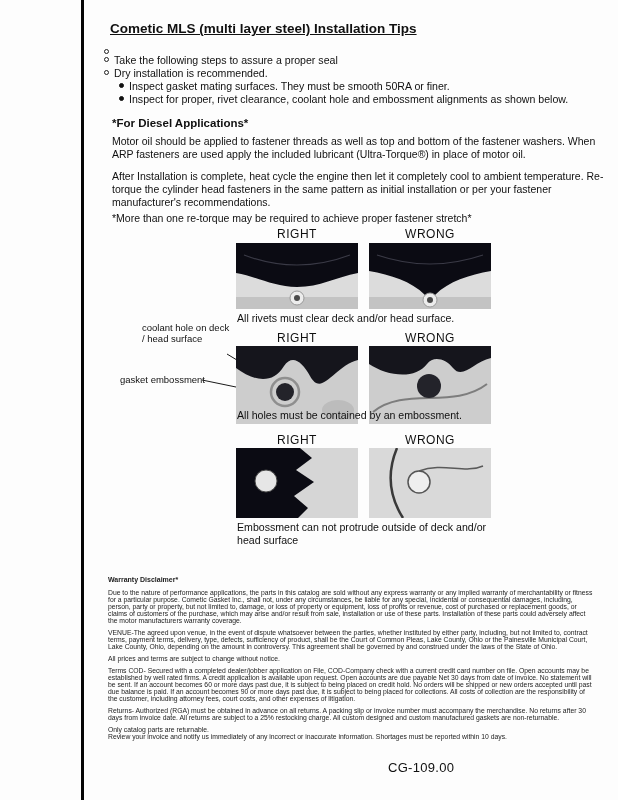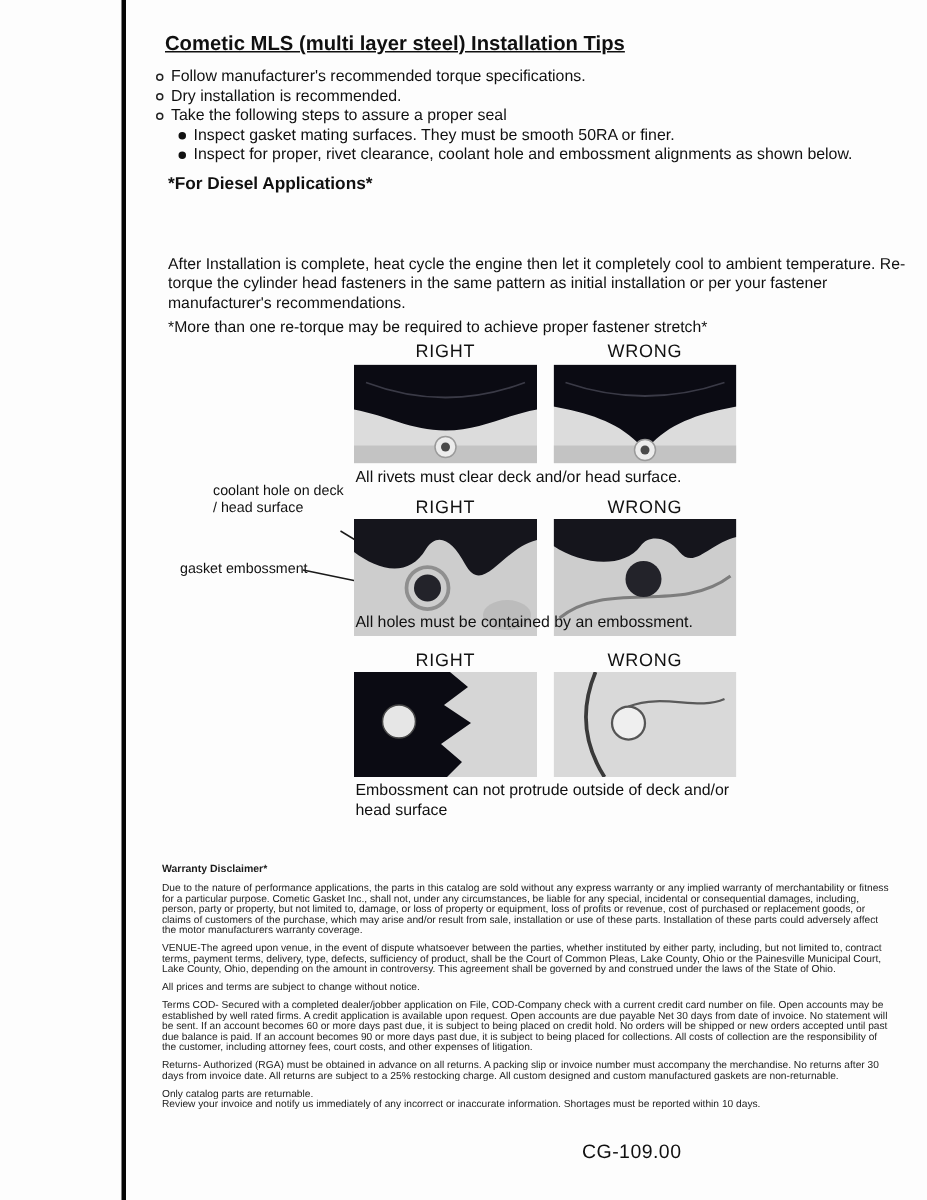--- a/index.html
+++ b/index.html
@@ -38,41 +38,41 @@
 <body>
 
 <div class="page">
   <div class="abs spine"></div>
 
   <h1 class="abs title">Cometic MLS (multi layer steel) Installation Tips</h1>
 
   <div class="abs tips">
     <div class="tip">
       <span class="marker"></span>
-      <span>Follow manufacturer's recommended torque specifications.</span>
+    </div>
+    <div class="tip">
+      <span class="marker"></span>
+      <span>Take the following steps to assure a proper seal</span>
     </div>
     <div class="tip">
       <span class="marker"></span>
       <span>Dry installation is recommended.</span>
-    </div>
-    <div class="tip">
-      <span class="marker"></span>
-      <span>Take the following steps to assure a proper seal</span>
     </div>
     <div class="tip sub">
       <span class="marker"></span>
       <span>Inspect gasket mating surfaces.  They must be smooth 50RA or finer.</span>
     </div>
     <div class="tip sub">
       <span class="marker"></span>
       <span>Inspect for proper, rivet clearance, coolant hole and embossment alignments as shown below.</span>
     </div>
   </div>
 
   <div class="abs h2">*For Diesel Applications*</div>
+  <div class="abs para" style="top:135px;">Motor oil should be applied to fastener threads as well as top and bottom of the fastener washers. When ARP fasteners are used apply the included lubricant (Ultra-Torque®) in place of motor oil.</div>
   <div class="abs para" style="top:212px;">*More than one re-torque may be required to achieve proper fastener stretch*</div>
   <div class="abs para" style="top:170px;">After Installation is complete, heat cycle the engine then let it completely cool to ambient temperature. Re-torque the cylinder head fasteners in the same pattern as initial installation or per your fastener manufacturer's recommendations.</div>
 
   <div class="abs flabel" style="left:236px;top:227px;">RIGHT</div>
   <div class="abs flabel" style="left:369px;top:227px;">WRONG</div>
 
   <div class="abs fig" style="left:236px;top:243px;height:66px;">
     <svg width="122" height="66" viewBox="0 0 122 66">
       <rect width="122" height="66" fill="#dcdcdc"></rect>
       <rect y="54" width="122" height="12" fill="#c3c3c3"></rect>

